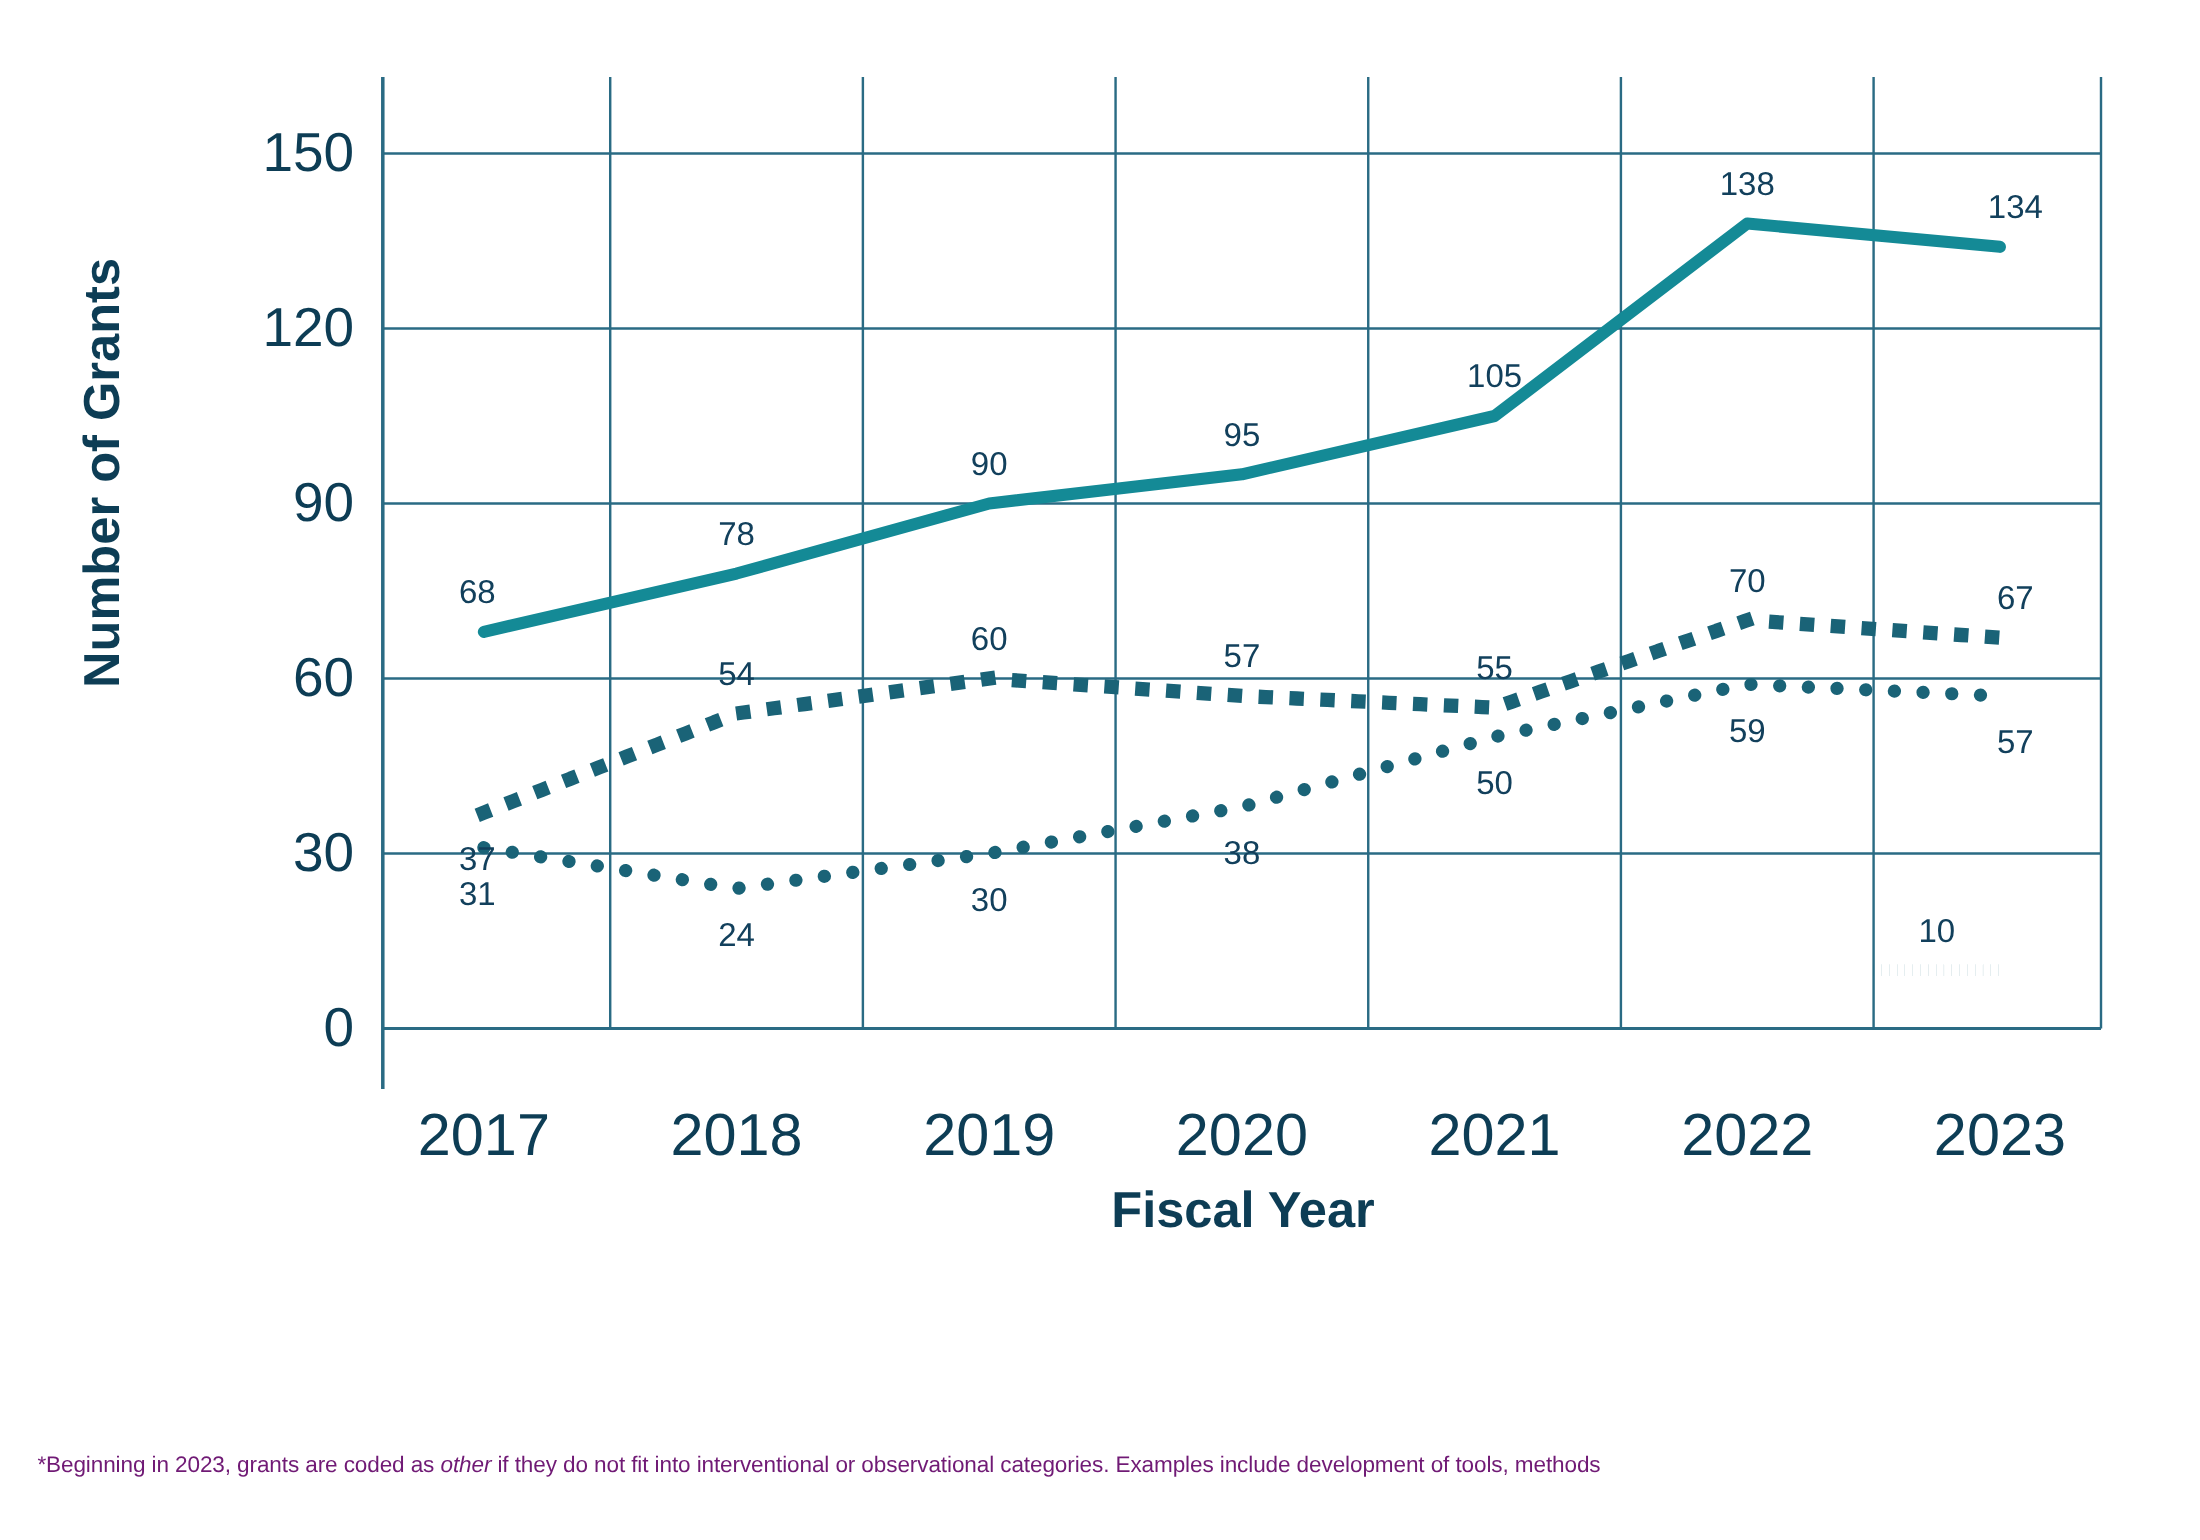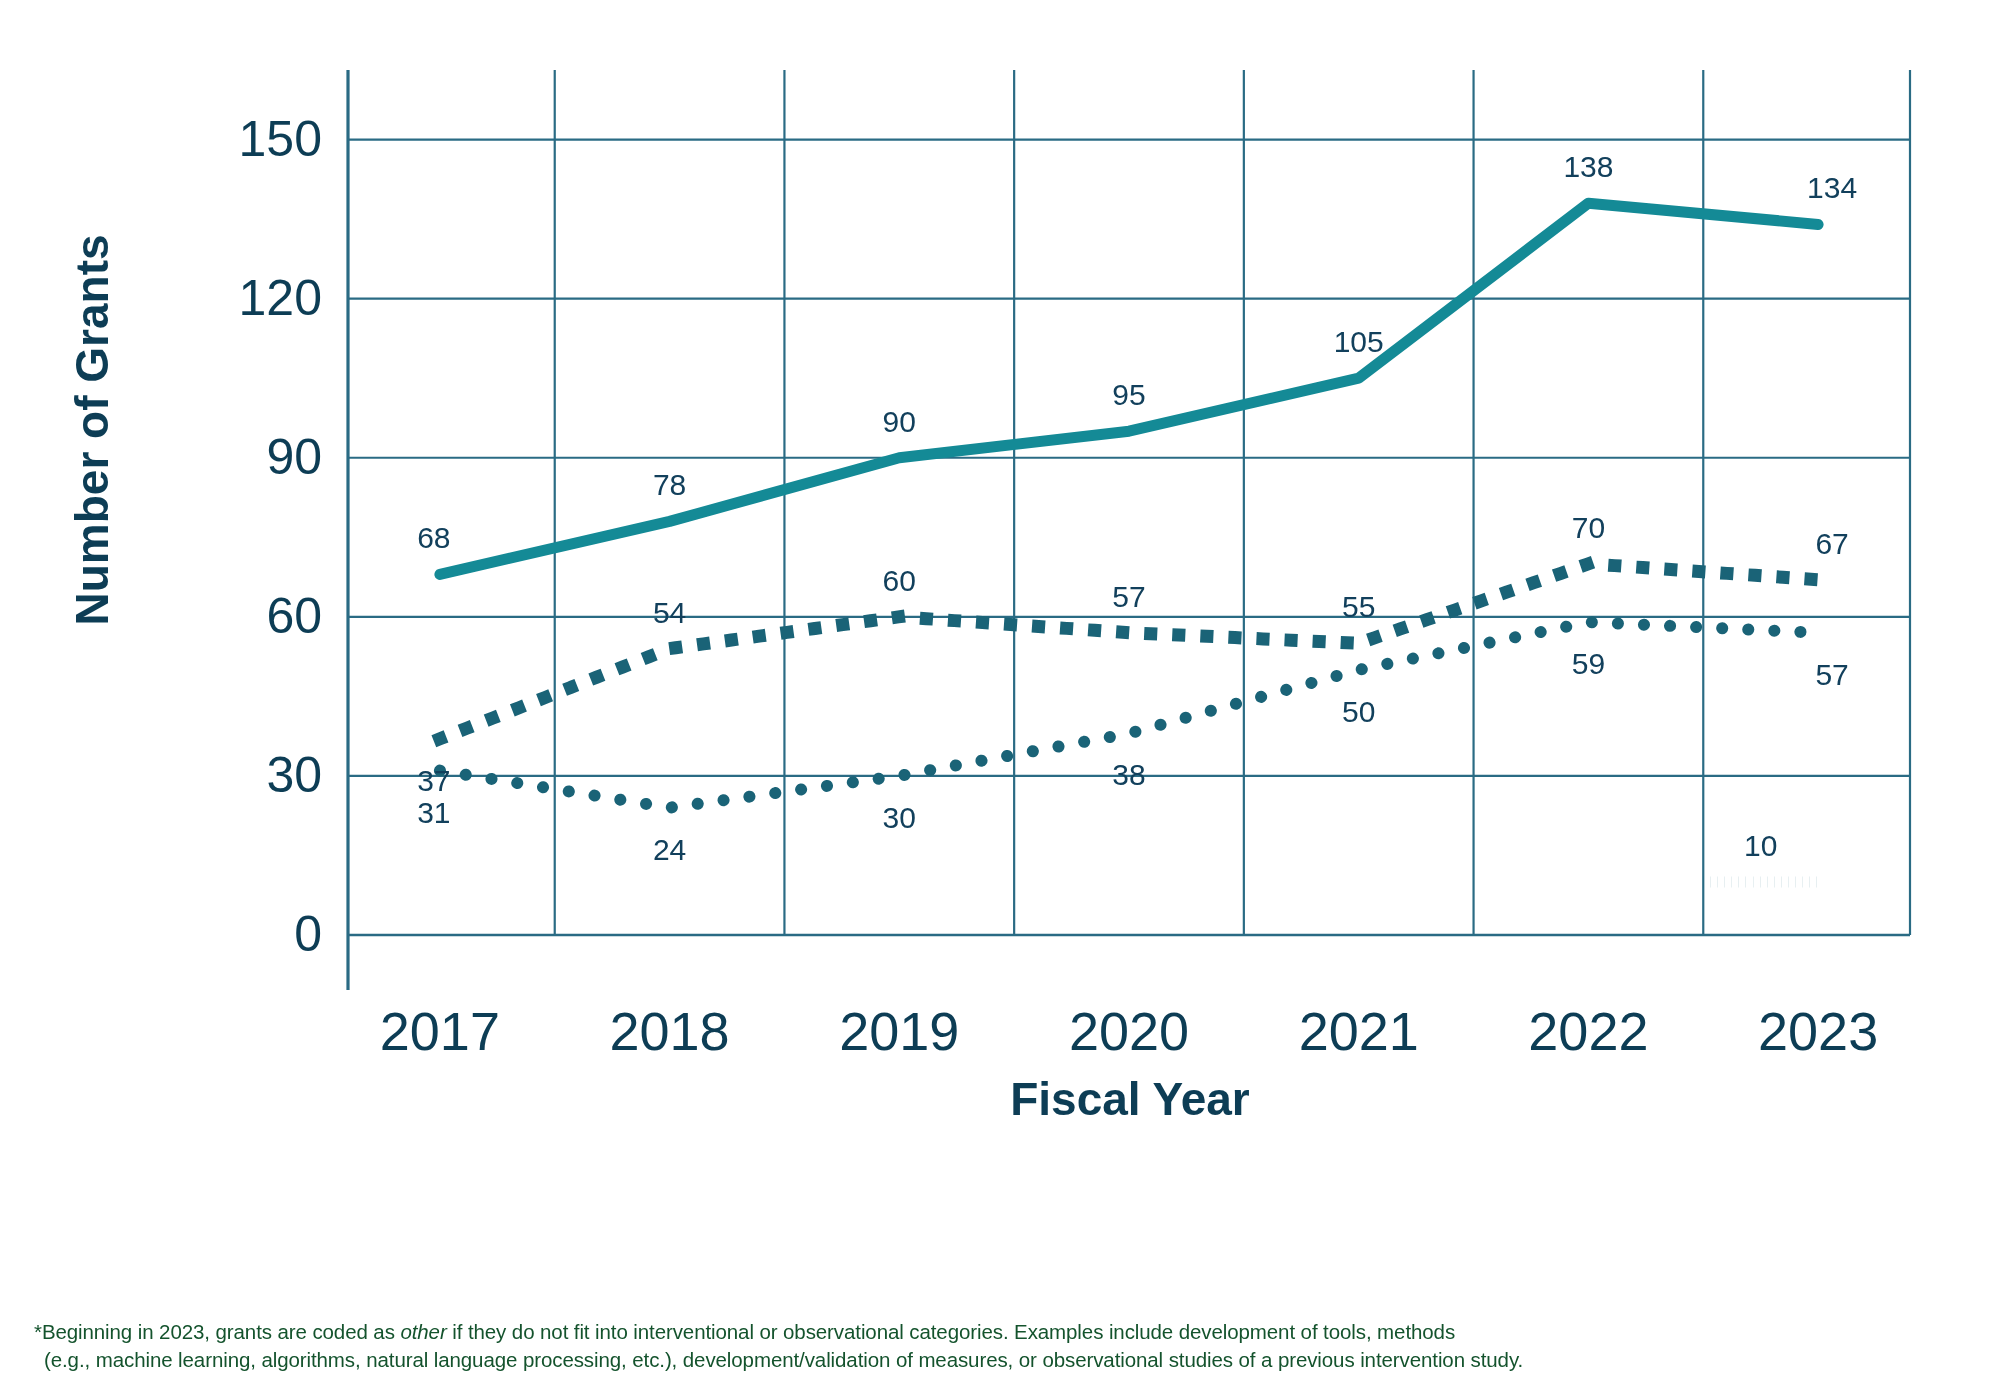--- a/index.html
+++ b/index.html
@@ -49,21 +49,21 @@
   }
 
   .footnote {
     position: absolute;
     left: 34px;
     top: 1318px;
     width: 1940px;
     font-family: "Liberation Sans", sans-serif;
     font-size: 20.5px;
     line-height: 1.35;
-    color: #14532d;
+    color: #701a75;
     letter-spacing: -0.1px;
   }
   .footnote .indent { padding-left: 10px; display: inline-block; }
   .footnote em { font-style: italic; }
 </style>
 </head>
 <body>
 
 <div id="figure">
 
@@ -145,16 +145,15 @@
           <line x1="920" x2="1020" y1="1215" y2="1215" stroke="#148a96" stroke-width="13" stroke-linecap="round"></line>
           <text x="1054" y="1235" class="legend-label" font-size="52">Total</text>
           <line x1="1260" x2="1355" y1="1215" y2="1215" stroke="#1a6377" stroke-width="11" stroke-linecap="butt" stroke-dasharray="0.1 7"></line>
           <text x="1389" y="1235" class="legend-label" font-size="52">Other*</text>
         </g>
     </svg>
   </div>
 
   <div class="footnote">
     <span><span>*Beginning in 2023, grants are coded as </span><em>other</em><span> if they do not fit into interventional or observational categories. Examples include development of tools, methods</span></span><br>
-    <span class="indent">(e.g., machine learning, algorithms, natural language processing, etc.), development/validation of measures, or observational studies of a previous intervention study.</span>
   </div>
 
 </div>
 
 </body></html>

